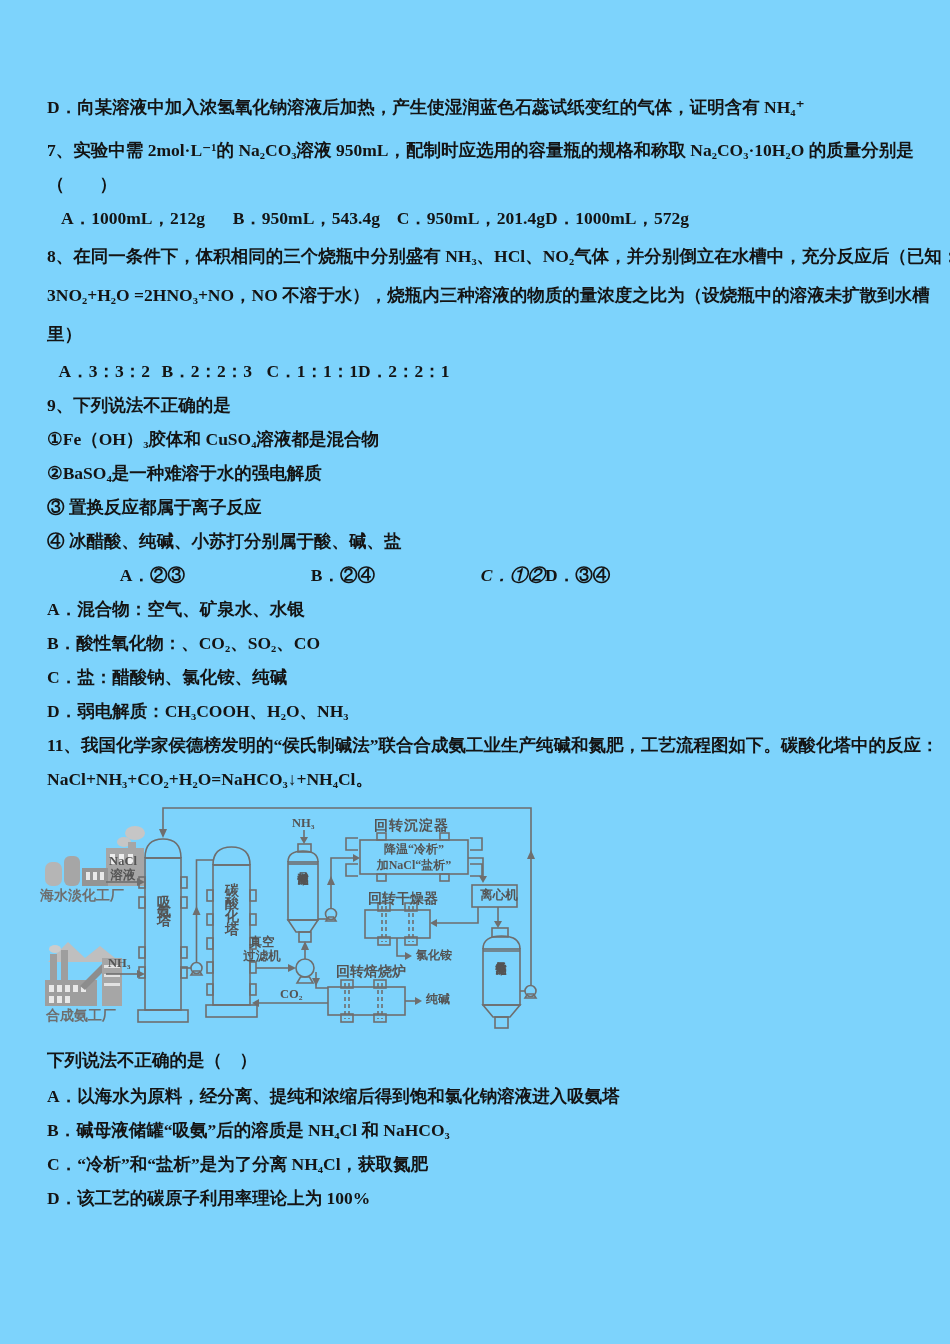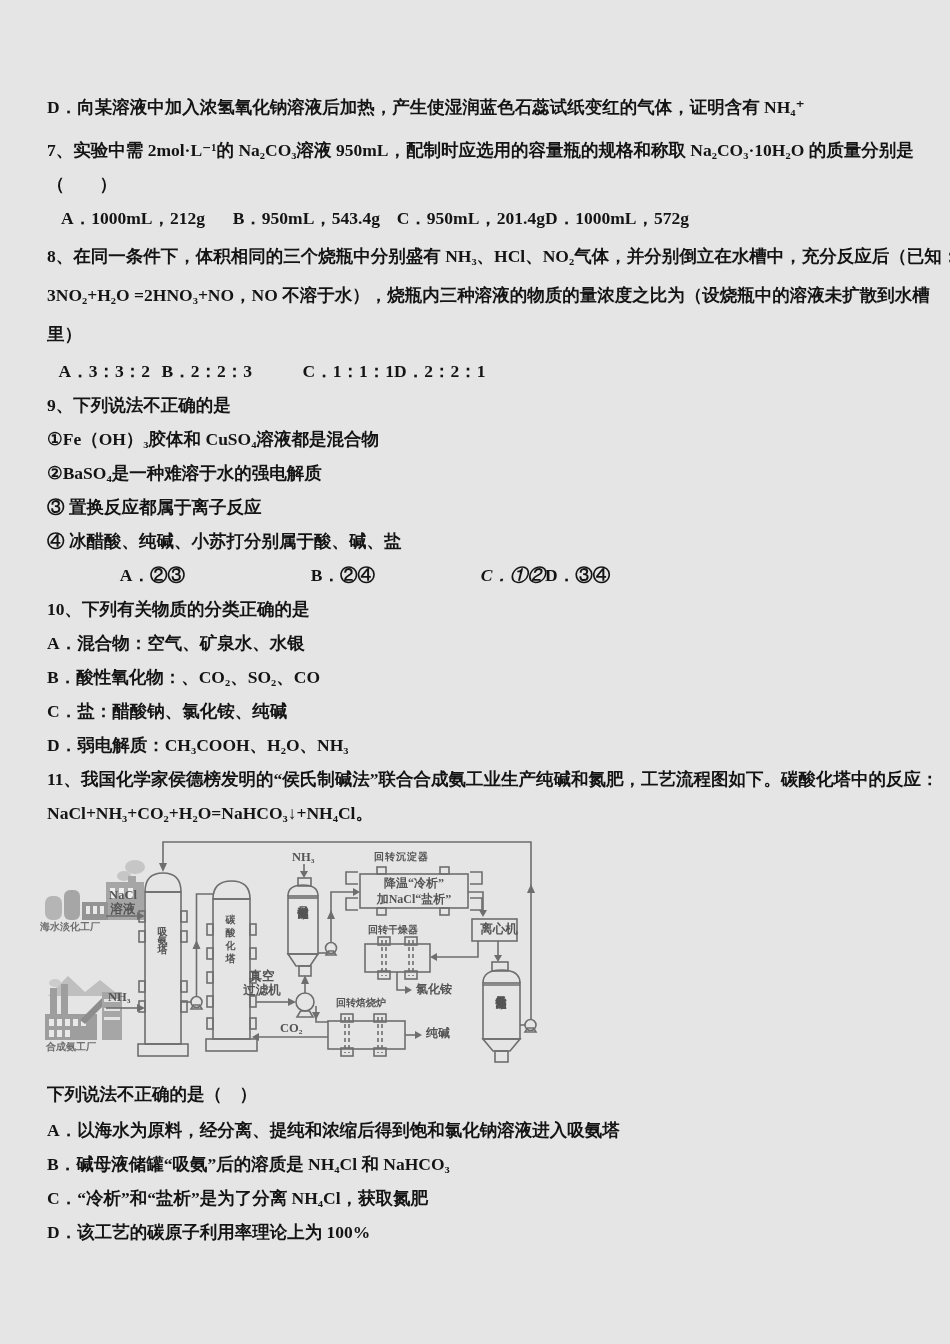--- a/index.html
+++ b/index.html
@@ -1,41 +1,41 @@
 <!DOCTYPE html>
 <html><head>
 <meta charset="utf-8">
 <style>
   html,body { margin:0; padding:0; background:#ffffff; }
   .page {
-    position:relative; width:950px; height:1344px; background:#e5e5e5;
+    position:relative; width:950px; height:1344px; background:#7dd3fc;
     font-family:"Liberation Serif","DejaVu Serif",serif;
     color:#141414; overflow:hidden;
   }
   .content { position:absolute; left:47px; top:90px; width:885px; }
   .line { line-height:34px; font-size:17.5px; white-space:nowrap; font-weight:600; }
   .gap-top { margin-top:9px; }
   .gap-sm  { margin-top:2px; }
   .tall { line-height:39px; }
   .optrow { display:flex; }
   .optrow span { display:inline-block; white-space:nowrap;text-align:right; }
   .q7cols span:nth-child(1){ width:158px; }
   .q7cols span:nth-child(2){ width:175px; }
   .q7cols span:nth-child(3){ width:165px; }
   .q8cols span:nth-child(1){ width:103px; }
   .q8cols span:nth-child(2){ width:102px; }
-  .q8cols span:nth-child(3){ width:106px;margin-left:36px; }
+  .q8cols span:nth-child(3){ width:106px; }
   .q9cols span:nth-child(1){ width:138px; }
   .q9cols span:nth-child(2){ width:190px; }
   .q9cols span:nth-child(3){ width:170px;font-style:italic; }
   
   .diagram { position:relative; width:545px; height:237px; margin:6px 0 4px -7px; }
   .diagram svg { position:absolute; left:0; top:0; }
   .dlab { position:absolute; color:#545454; font-weight:600; line-height:1.1; }
-  .f14 { font-size:10px;font-family:Liberation Mono, monospace; } .f13 { font-size:12px; } .f12 { font-size:12.5px; } .f11 { font-size:11px; }
+  .f14 { font-size:14px; } .f13 { font-size:12px; } .f12 { font-size:12.5px; } .f11 { font-size:11px; }
   .gray { color:#6e6e6e; }
   .vert { writing-mode:vertical-lr; text-orientation:upright; }
   .ls9  { letter-spacing:9px; }
   .ls13 { letter-spacing:13px; }
   .ls05 { letter-spacing:0.5px; }
   .ctr { text-align:center; }
 </style>
 </head>
 <body>
 
@@ -64,21 +64,20 @@
     <div class="line">①Fe（OH）₃胶体和 CuSO₄溶液都是混合物</div>
     <div class="line">②BaSO₄是一种难溶于水的强电解质</div>
     <div class="line">③ 置换反应都属于离子反应</div>
     <div class="line">④ 冰醋酸、纯碱、小苏打分别属于酸、碱、盐</div>
     <div class="line optrow q9cols">
       <span>A．②③</span>
       <span>B．②④</span>
       <span>C．①②</span>
       <span>D．③④</span>
     </div>
-    <div class="line">10、下列有关物质的分类正确的是</div>
     <div class="line">A．混合物：空气、矿泉水、水银</div>
     <div class="line">B．酸性氧化物：、CO₂、SO₂、CO</div>
     <div class="line">C．盐：醋酸钠、氯化铵、纯碱</div>
     <div class="line">D．弱电解质：CH₃COOH、H₂O、NH₃</div>
     <div class="line">11、我国化学家侯德榜发明的“侯氏制碱法”联合合成氨工业生产纯碱和氮肥，工艺流程图如下。碳酸化塔中的反应：</div>
     <div class="line">NaCl+NH₃+CO₂+H₂O=NaHCO₃↓+NH₄Cl。</div>
 
     <div class="diagram">
       <svg width="545" height="237" viewBox="0 0 545 237">
 

